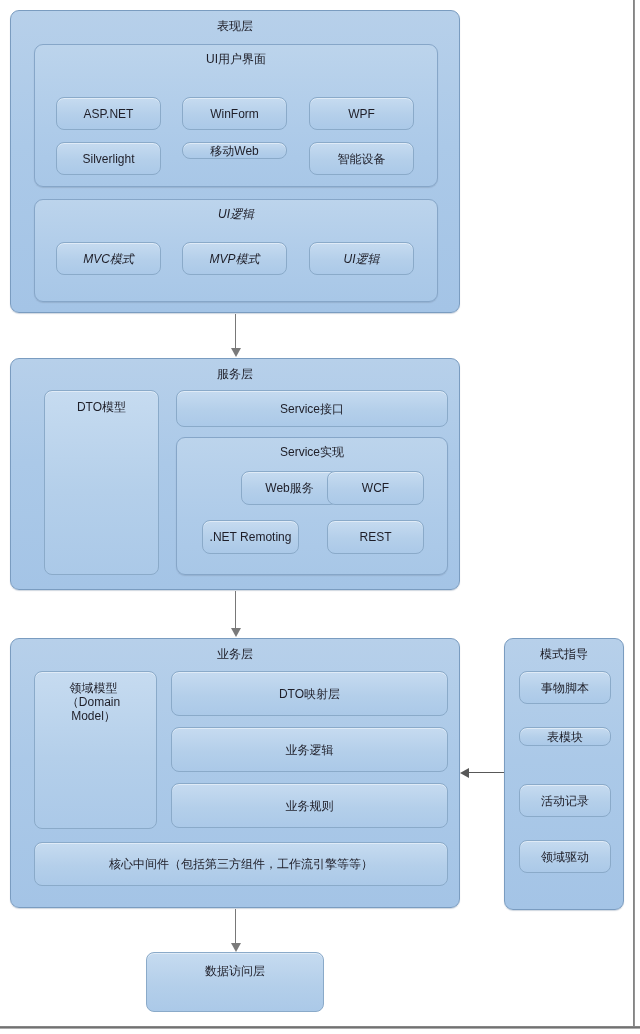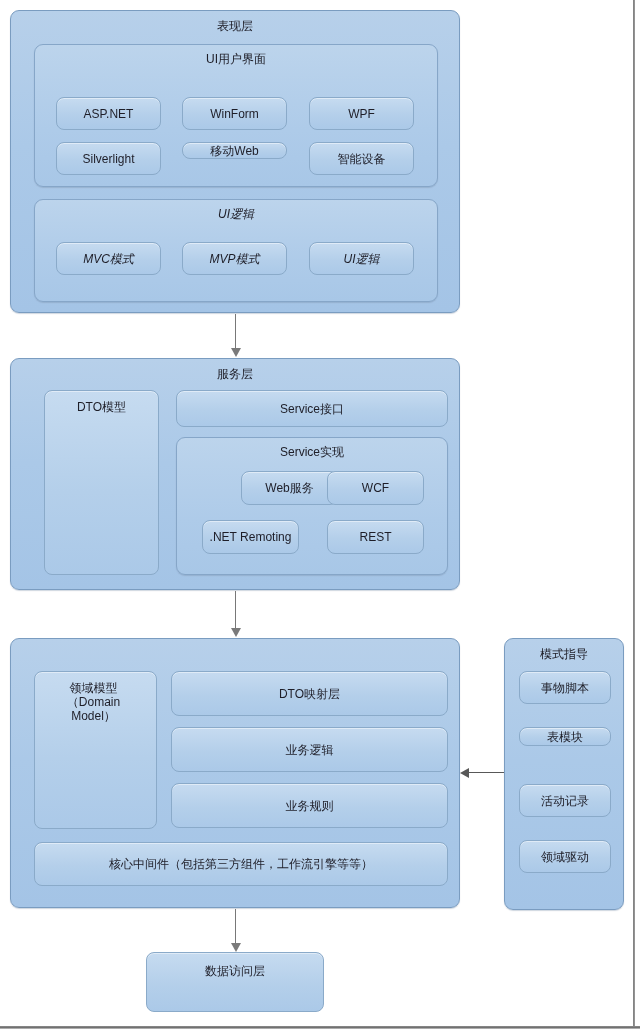--- a/index.html
+++ b/index.html
@@ -157,20 +157,21 @@
     <div class="node" style="left:25px; top:33px; width:97px; height:34px;margin-left:39px;">Web服务</div>
     <div class="node" style="left:150px; top:33px; width:97px; height:34px;">WCF</div>
     <div class="node" style="left:25px; top:82px; width:97px; height:34px;">.NET Remoting</div>
     <div class="node" style="left:150px; top:82px; width:97px; height:34px;">REST</div>
   </div>
 </div>
 
 <div class="arrow-v" style="left:235px; top:591px; height:37px;"></div>
 
 <div class="panel" style="left:10px; top:638px; width:450px; height:270px;">
+  <div class="panel-title title-main">业务层</div>
 
   <div class="node toptext" style="left:23px; top:32px; width:123px; height:158px; padding-left:8px; padding-right:12px;">领域模型（Domain Model）</div>
 
   <div class="node" style="left:160px; top:32px; width:277px; height:45px;">DTO映射层</div>
   <div class="node" style="left:160px; top:88px; width:277px; height:45px;">业务逻辑</div>
   <div class="node" style="left:160px; top:144px; width:277px; height:45px;">业务规则</div>
 
   <div class="node" style="left:23px; top:203px; width:414px; height:44px;">核心中间件（包括第三方组件，工作流引擎等等）</div>
 </div>
 

